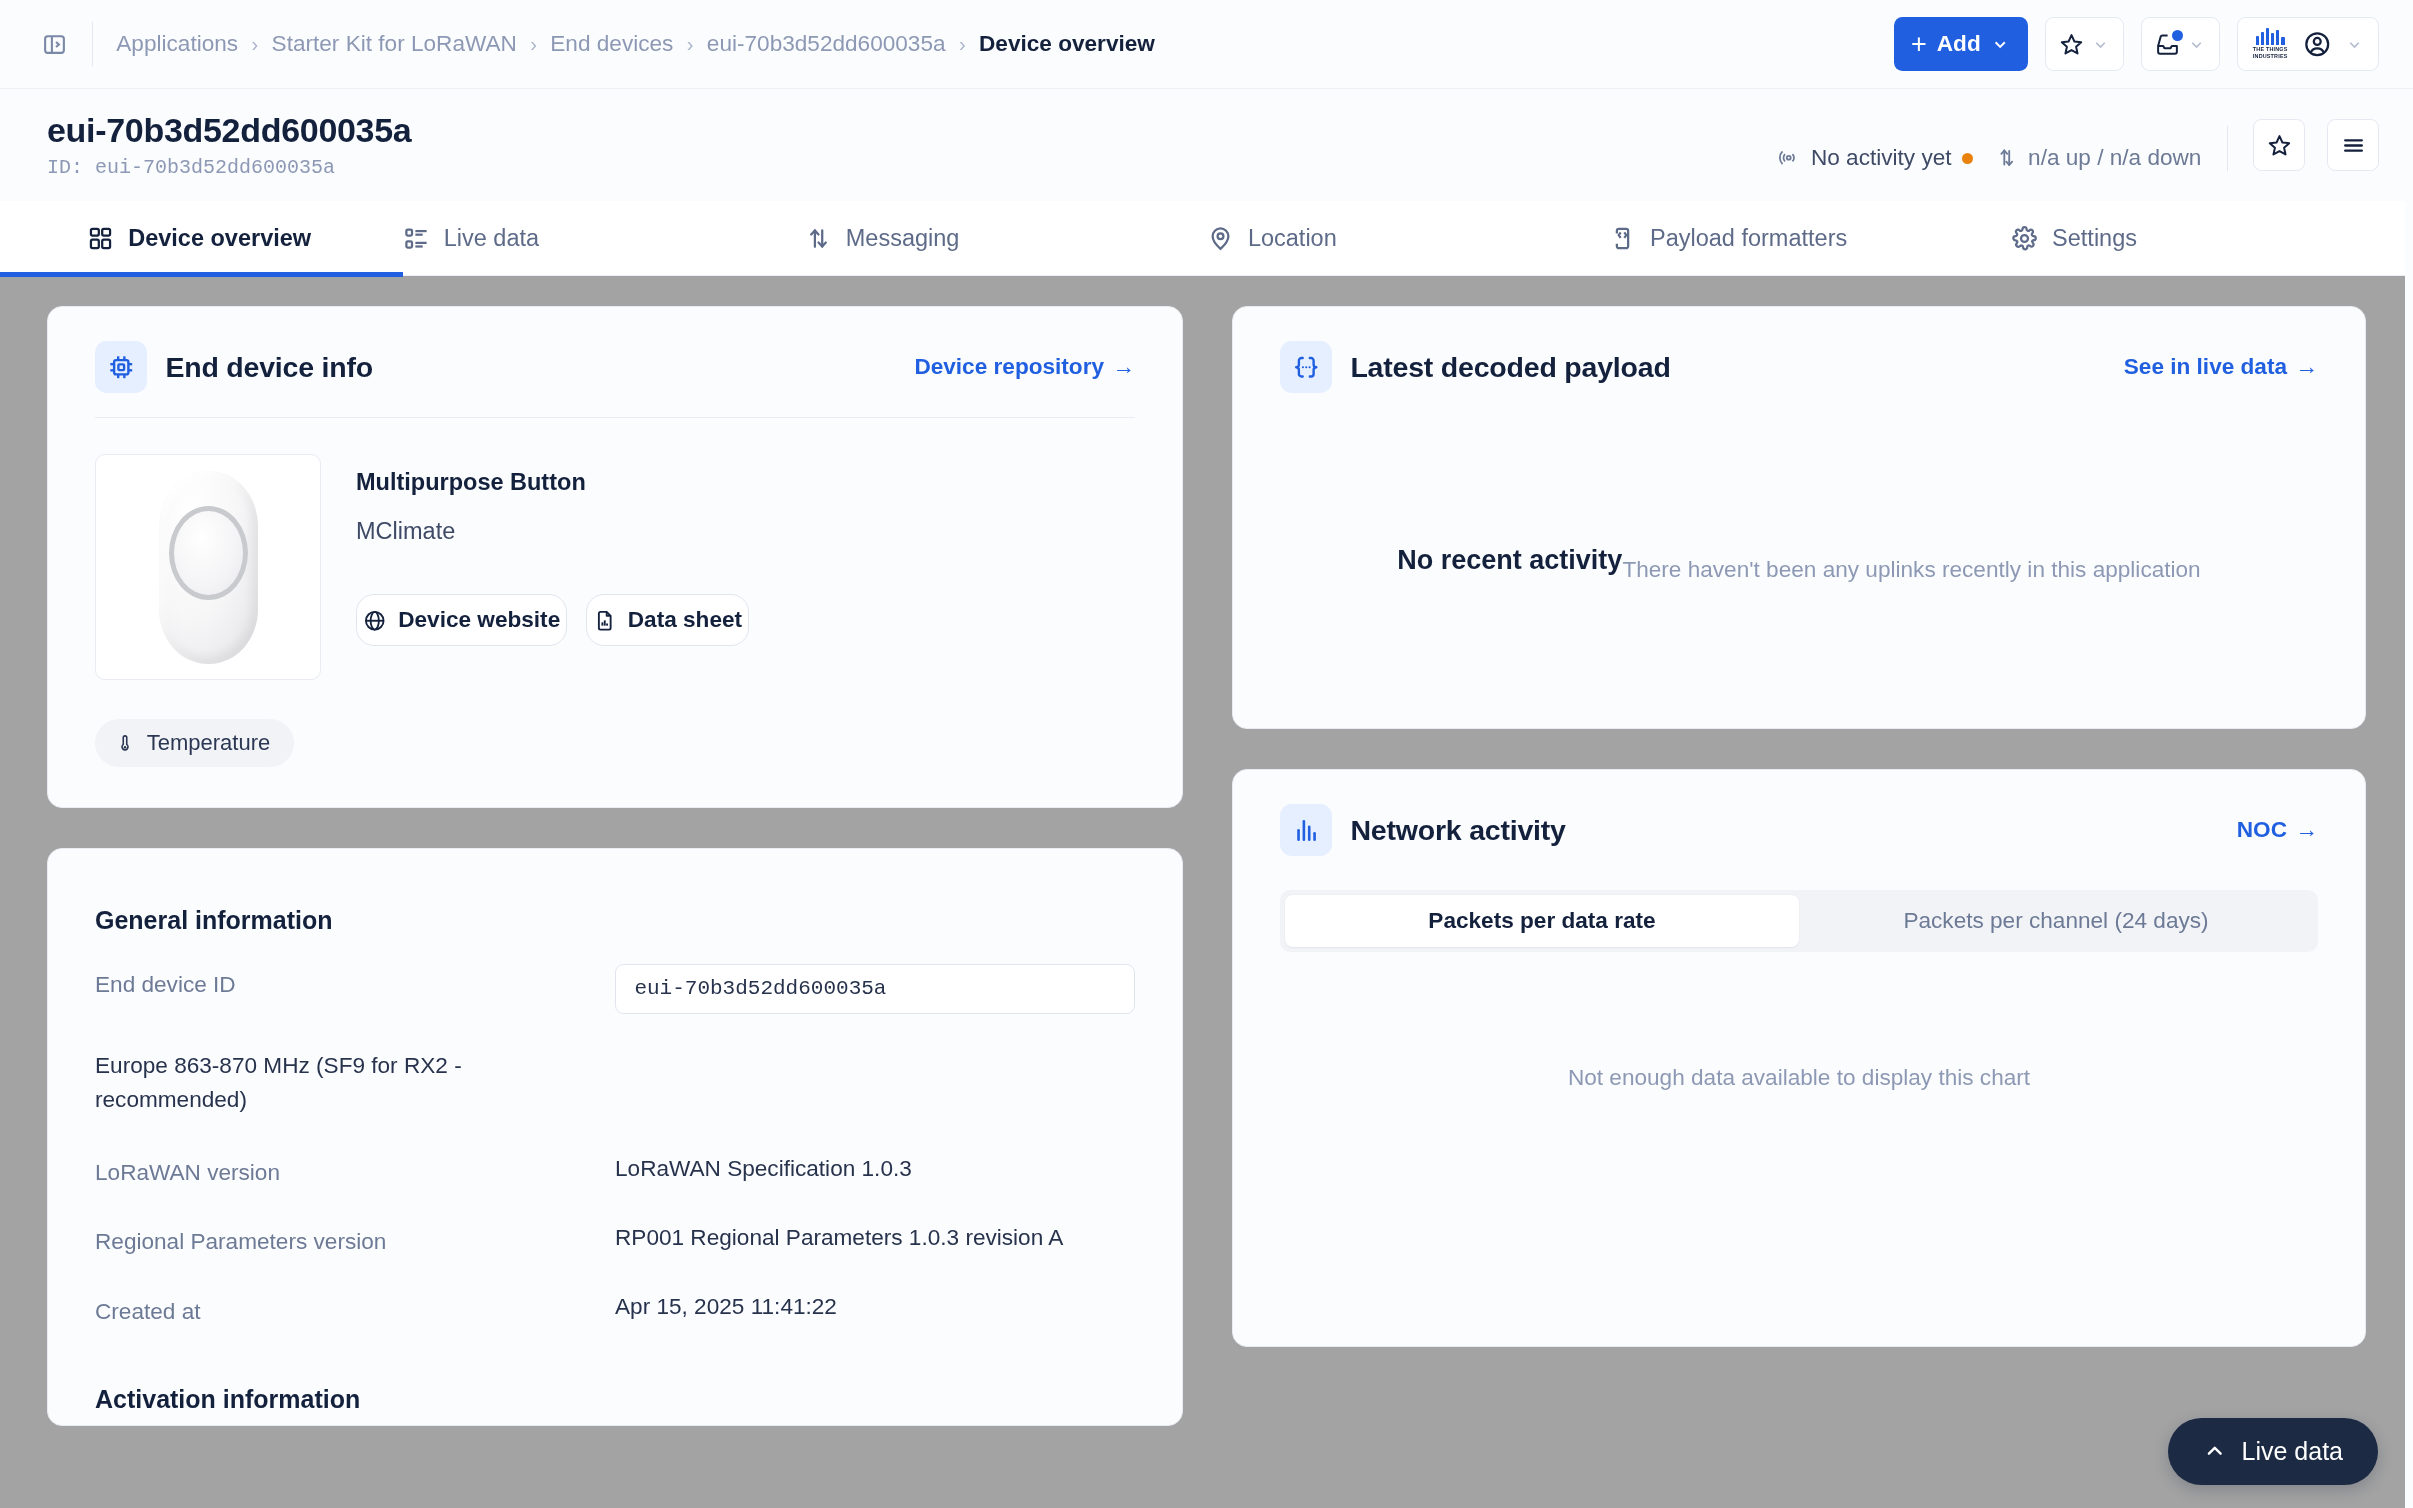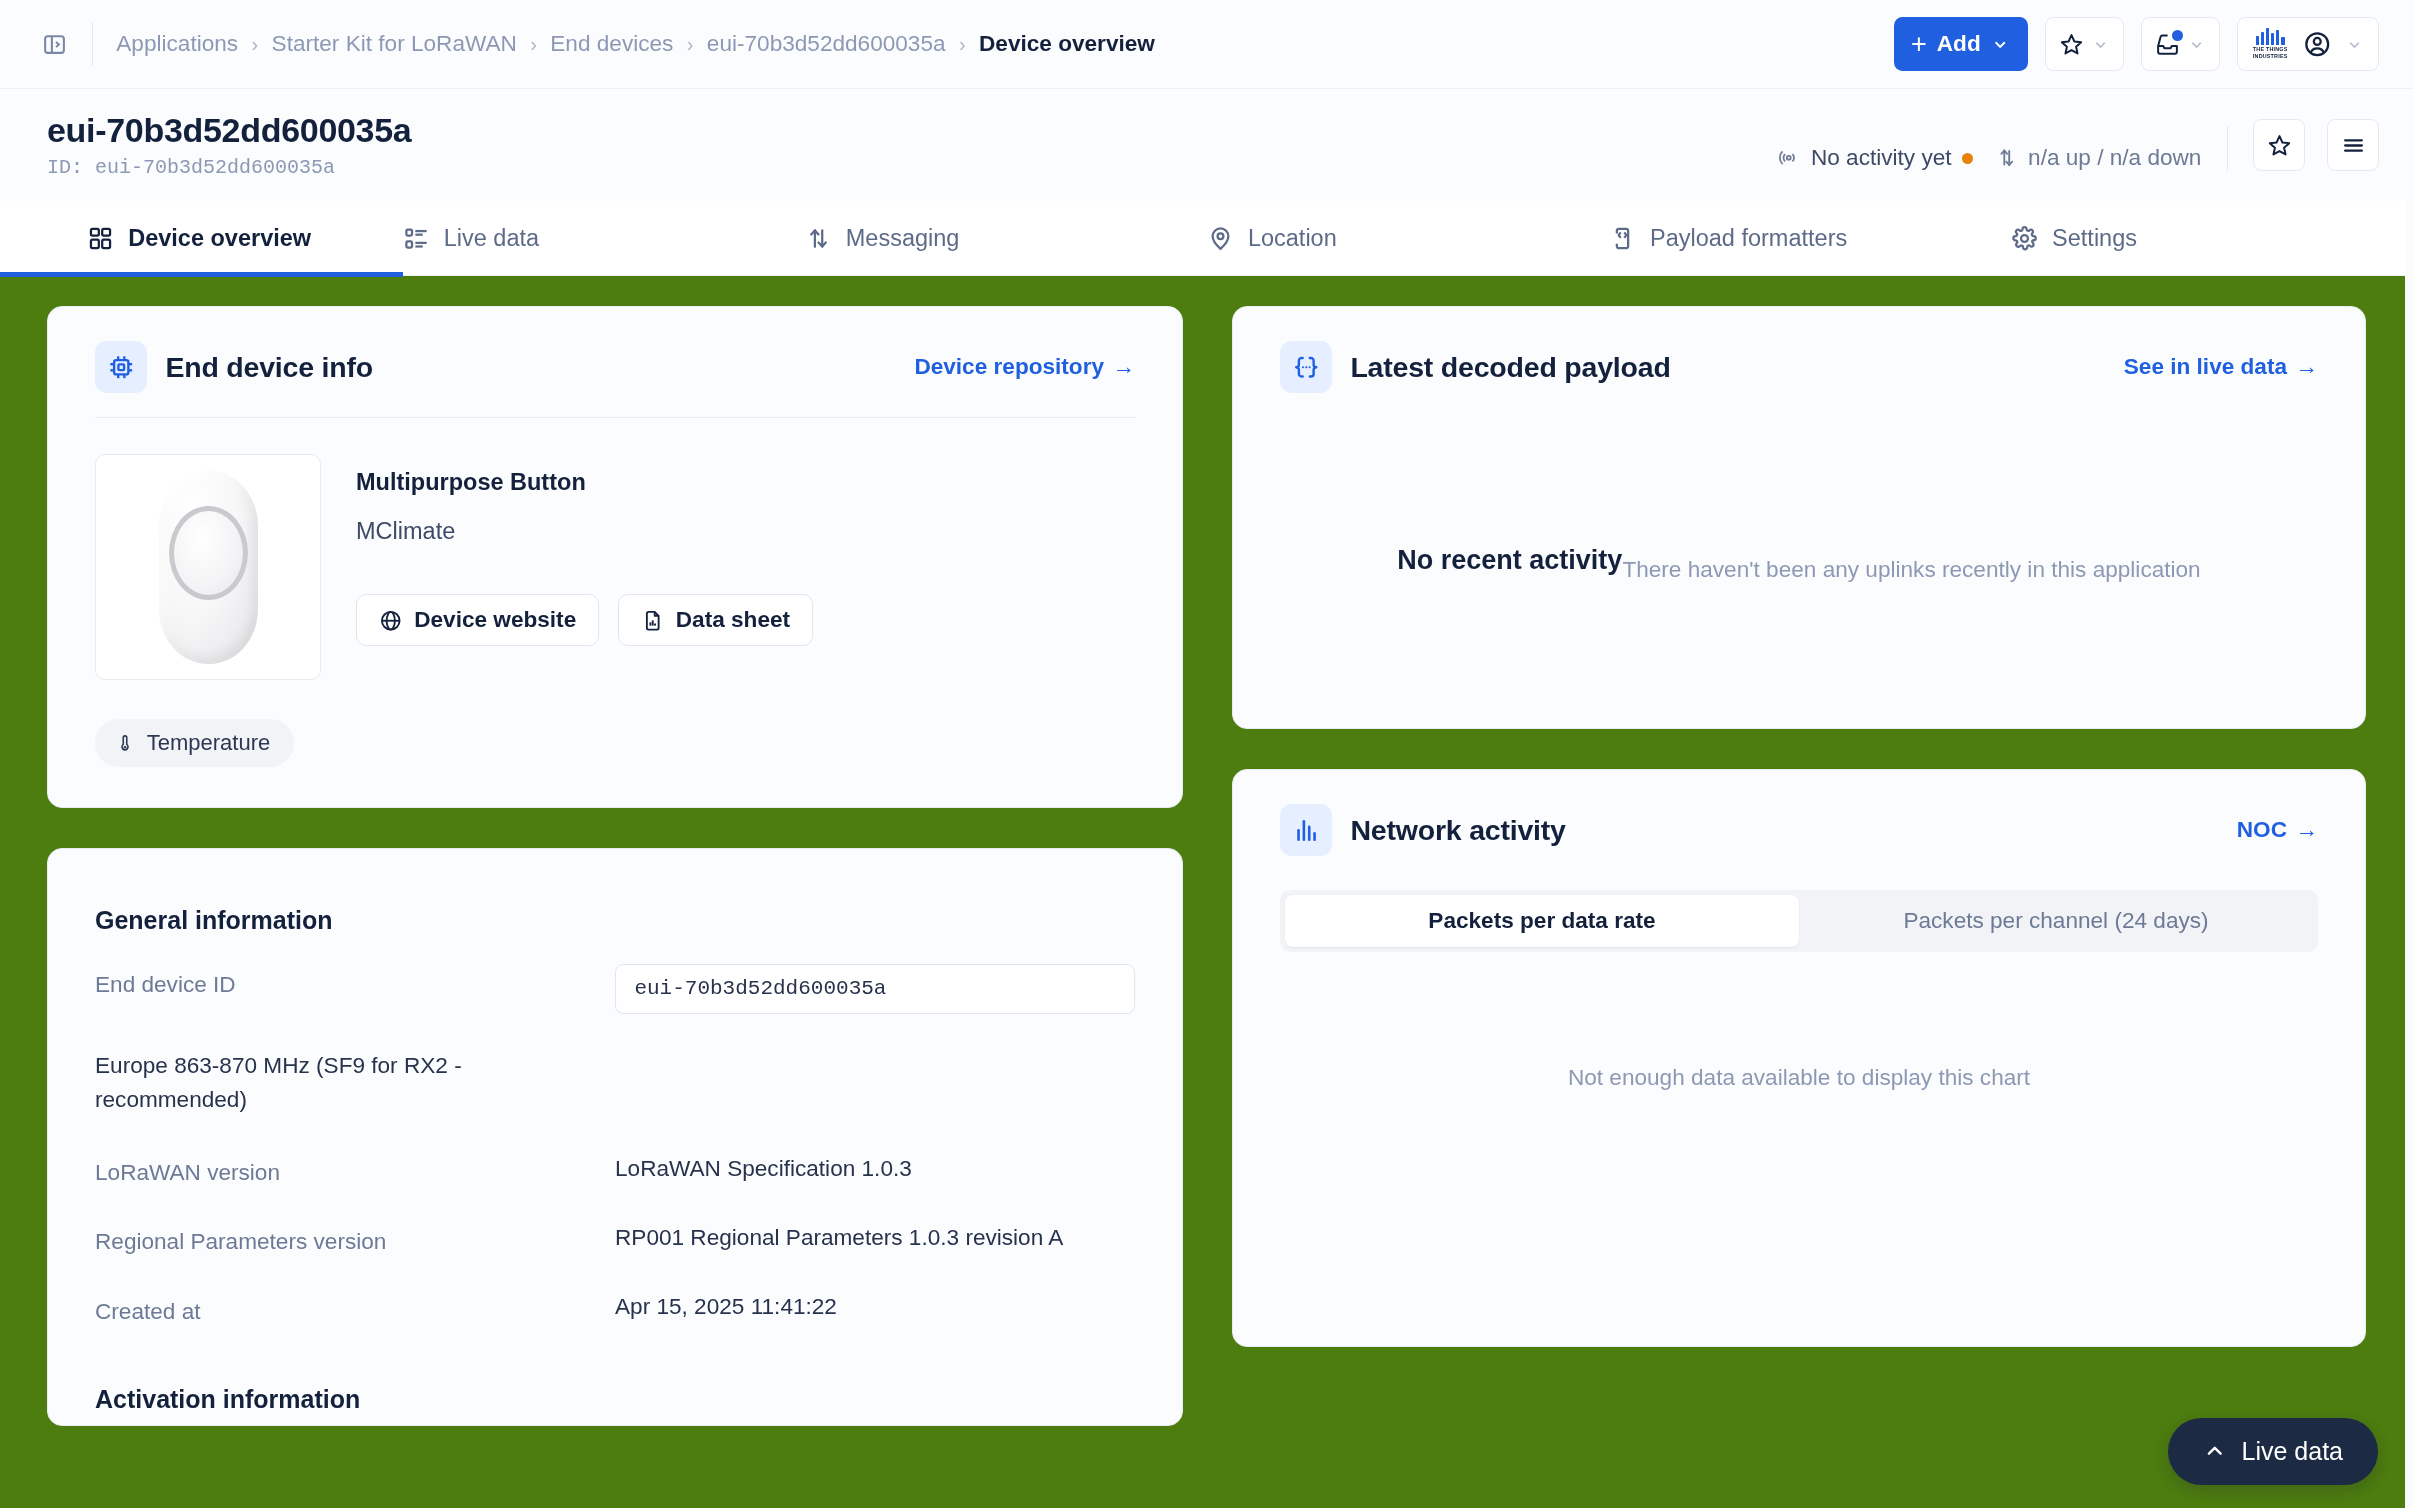--- a/index.html
+++ b/index.html
@@ -3,21 +3,21 @@
 <meta charset="utf-8">
 <style>
   * { box-sizing: border-box; margin: 0; padding: 0; }
   html, body {
     width: 2413px; height: 1508px;
     background: #fff;
     font-family: "Liberation Sans", sans-serif;
     -webkit-font-smoothing: antialiased;
     overflow: hidden;
   }
-  .page { position: relative; width: 2413px; height: 1508px; background: #4d7c0f; }
+  .page { position: relative; width: 2413px; height: 1508px; background: #a3a3a3; }
 
   
   .topbar {
     height: 89px; background: #fbfcfe;
     display: flex; align-items: center;
     padding: 0 34px 0 37px;
     border-bottom: 0.8px solid #eef0f4;
   }
   .sidebar-toggle {
     width: 35px; height: 35px; display: flex; align-items: center; justify-content: center;
@@ -130,22 +130,22 @@
   .dev-ring {
     position: absolute; left: 10px; top: 35px; width: 79px; height: 94px;
     border-radius: 50%; border: 5.9px solid #c9cace;
     background: radial-gradient(ellipse at 40% 32%, #ffffff 0%, #f4f4f6 60%, #e7e7ea 100%);
   }
   .edi-right { margin-left: 35px; padding-top: 15px; }
   .dev-name { font-size: 23.5px; font-weight: 700; color: #14213d; }
   .dev-brand { font-size: 23.5px; color: #3e4a66; margin-top: 22px; }
   .dev-btns { display: flex; gap: 18.4px; margin-top: 49px; }
   .pill-btn {
-    height: 52px; border: 0.8px solid #e0e5ee; background: #fff; border-radius: 10px;
-    display: flex; align-items: center; gap: 11.7px; padding: 0 22px;
+    height: 52px; border: 0.8px solid #e0e5ee; background: #fff; border-radius: 18px;
+    display: flex; align-items: center; gap: 11.7px; padding: 0 6px;
     font-size: 22.6px; font-weight: 700; color: #14213d; cursor: pointer; white-space: nowrap; justify-content: space-between;
   }
   .tag-row { padding: 39px 47px 40px 47px; }
   .tag {
     display: inline-flex; align-items: center; gap: 11.7px;
     background: #f1f3f7; border-radius: 837px; padding: 11px 23.5px 11px 20px;
     font-size: 22px; color: #2b3category; color: #2b3753;
   }
 
   

